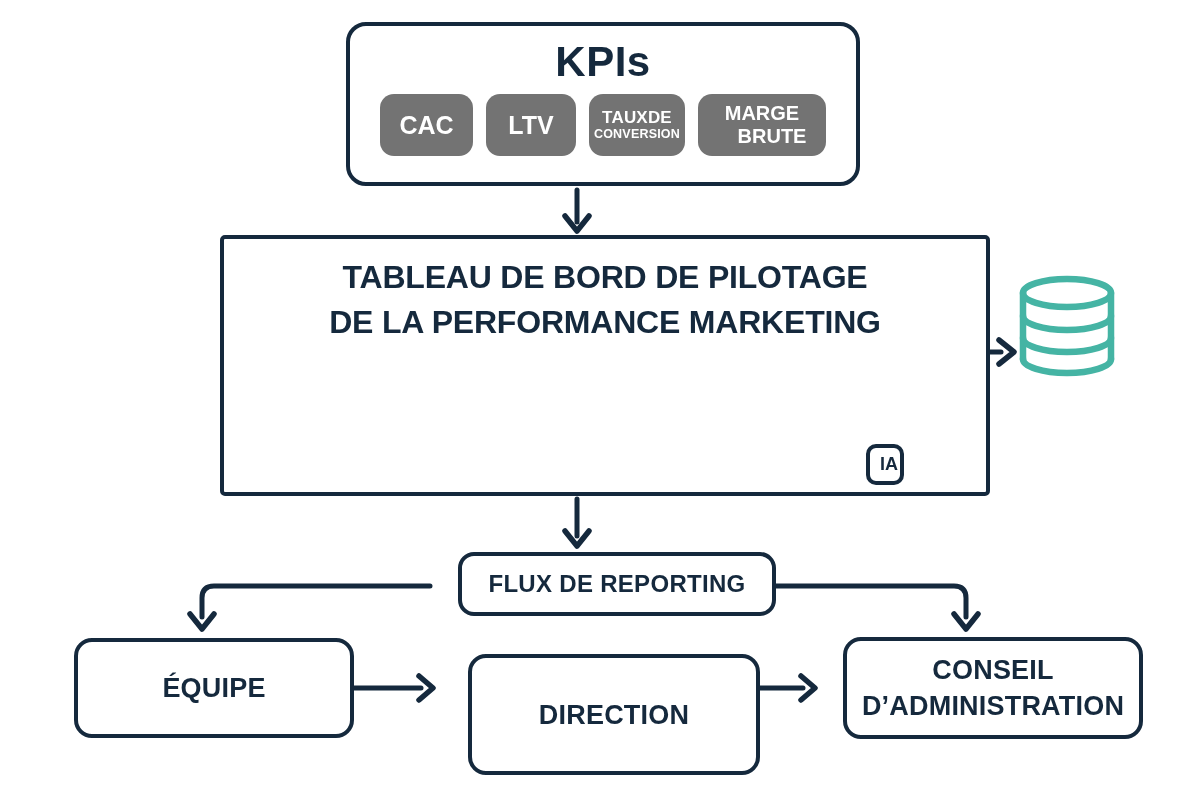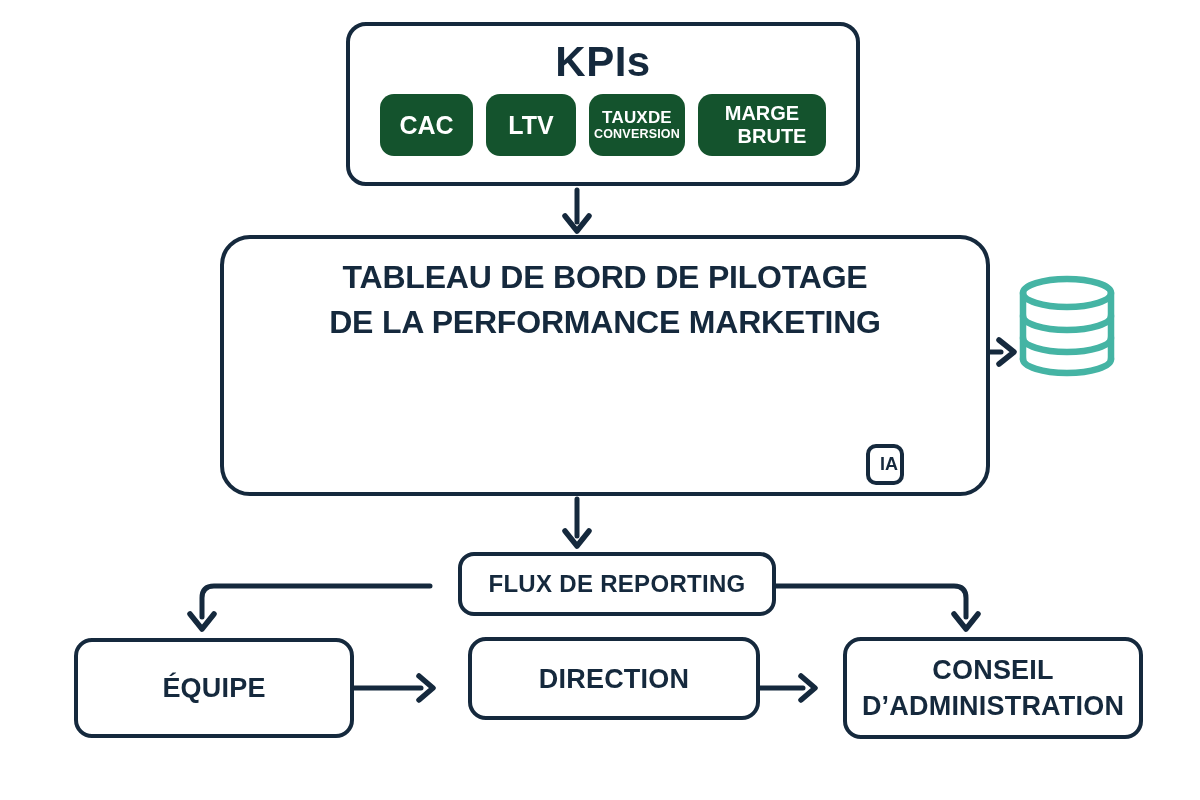--- a/index.html
+++ b/index.html
@@ -14,47 +14,47 @@
   .box{
     position:absolute;background:#ffffff;border:4px solid #15293D;
     display:flex;flex-direction:column;align-items:center;justify-content:center;
     font-weight:bold;text-align:center;z-index:2;box-sizing:border-box;margin-left:28px;
   }
   
   .kpis-box{left:318px;top:22px;width:514px;height:164px;border-radius:20px;justify-content:flex-start;padding-top:12px;}
   .kpis-title{font-size:42px;font-weight:bold;letter-spacing:0.5px;line-height:48px;}
   .pill-row{display:flex;flex-direction:row;align-items:center;justify-content:center;gap:13px;margin-top:8px;}
   .pill{
-    background:#14532d;color:#ffffff;border-radius:14px;height:62px;
+    background:#737373;color:#ffffff;border-radius:14px;height:62px;
     display:flex;flex-direction:column;align-items:center;justify-content:center;
     font-weight:bold;line-height:1.05;
   }
   .pill-cac{width:93px;font-size:25px;}
   .pill-ltv{width:90px;font-size:25px;}
   .pill-taux{width:96px;}
   .pill-taux .l1{font-size:17px;letter-spacing:0.2px;}
   .pill-taux .l2{font-size:12.5px;margin-top:2px;letter-spacing:0.2px;}
   .pill-marge{width:128px;font-size:20px;}
   .pill-marge .l2{margin-top:2px;padding-left:20px;}
   
-  .dash-box{left:192px;top:235px;width:770px;height:261px;border-radius:30px;justify-content:flex-start;padding-top:16px;}
+  .dash-box{left:192px;top:235px;width:770px;height:261px;border-radius:5px;justify-content:flex-start;padding-top:16px;}
   .dash-title{font-size:32px;line-height:45px;letter-spacing:-0.2px;}
   
   .ia-badge{
     position:absolute;left:866px;top:444px;width:38px;height:41px;z-index:3;
     background:#ffffff;border:4px solid #15293D;border-radius:10px;
     display:flex;align-items:center;justify-content:center;
     font-size:18px;font-weight:bold;box-sizing:border-box;padding-left:8px;
   }
   
   .flux-box{left:430px;top:552px;width:318px;height:64px;border-radius:16px;font-size:24px;letter-spacing:0.3px;}
   
   .bottom-box{border-radius:18px;font-size:27px;line-height:36px;letter-spacing:0.2px;}
   .marketing-box{left:46px;top:638px;width:280px;height:100px;}
-  .direction-box{left:440px;top:637px;width:292px;height:83px;}
+  .direction-box{left:440px;top:654px;width:292px;height:121px;}
   .board-box{left:815px;top:637px;width:300px;height:102px;}
 </style>
 </head>
 <body>
 
 <div class="canvas">
 
   <svg class="art" viewBox="0 0 1200 800">
 
     <g stroke="#15293D" stroke-width="5" fill="none" stroke-linecap="round" stroke-linejoin="round">

